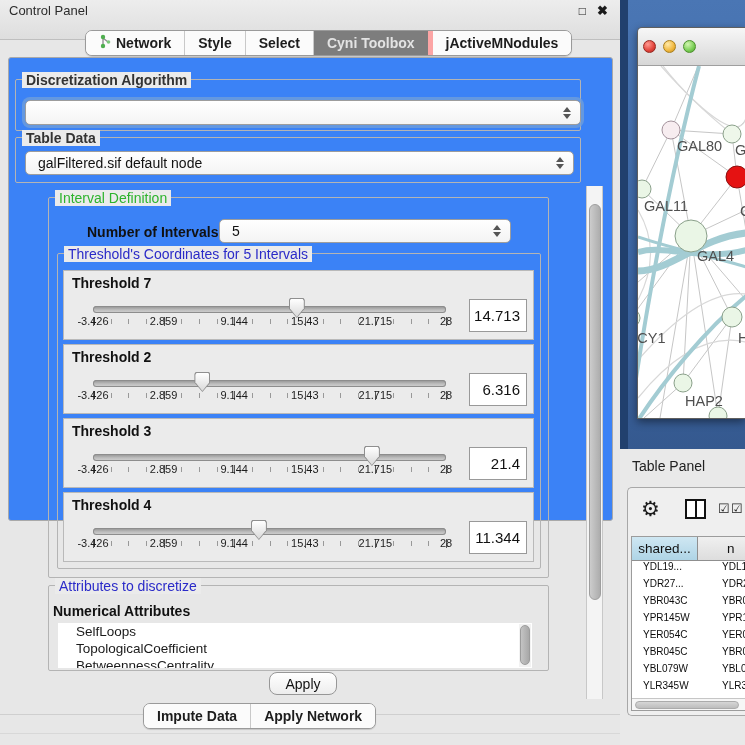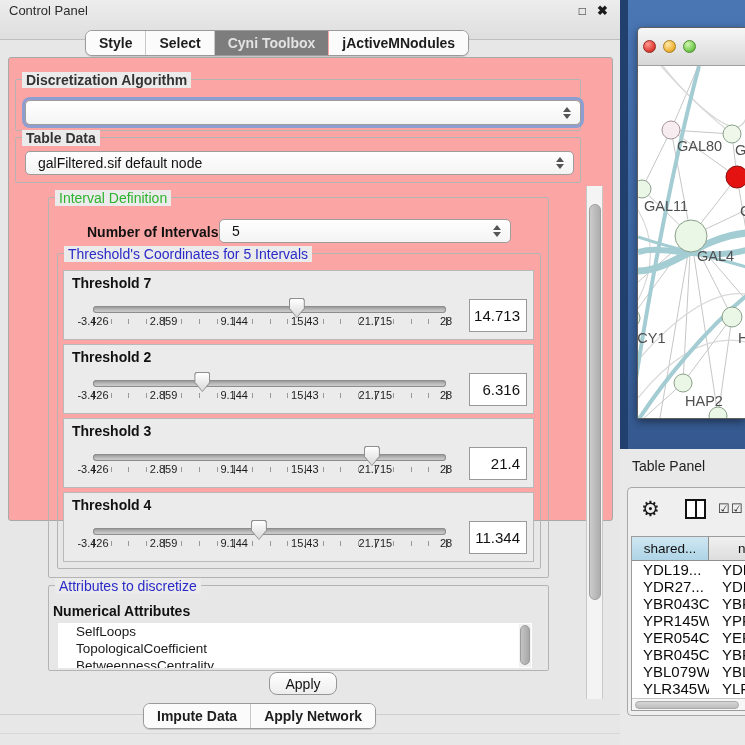--- a/index.html
+++ b/index.html
@@ -18,27 +18,27 @@
 
   
   .tabgroup { position:absolute; display:flex; height:26px; border:1px solid #9a9a9a;
     border-radius:7px; overflow:hidden; background:#fbfbfb; box-shadow:0 1px 1px rgba(0,0,0,.15); }
   #tabbar { left:85px; top:30px; }
   #bottom-tabbar { left:143px; top:703px; }
   .tab { display:flex; align-items:center; gap:5px; padding:0 13px; font-size:14px;
     font-weight:bold; color:#1d1d1d; background:#fbfbfb; border-right:1px solid #c9c9c9;
     cursor:default; white-space:nowrap; }
   .tab:last-child { border-right:none; }
-  .tab.selected { background:#7d7d7d; color:#e3e3e3; border-right:1px solid #fca5a5; }
+  .tab.selected { background:#7d7d7d; color:#e3e3e3; border-right:5px solid #fca5a5; }
   #bottomline { position:absolute; left:0; top:714px; width:620px; height:1px; background:#cfcfcf; }
   #bottomline2 { position:absolute; left:0; top:733px; width:620px; height:1px; background:#d8d8d8; }
 
   
   #content { position:absolute; left:8px; top:57px; width:605px; height:464px;
-    background:#fca5a5; border:1px solid #a9a9a9; border-radius:3px; }
+    background:#3b82f6; border:1px solid #a9a9a9; border-radius:3px; }
 
   .group { position:absolute; border:1px solid #b4b4b4; border-radius:2px; }
   .group-title { position:absolute; top:-8px; left:6px; background:#ebebeb; padding:0 4px;
     font-size:14px; white-space:nowrap; }
   .gt-dark { color:#333; font-weight:bold; }
   .gt-green { color:#2db32d; }
   .gt-blue { color:#2a2ac8; }
 
   
   .combo { position:absolute; background:linear-gradient(#ffffff,#f4f4f4);
@@ -139,45 +139,54 @@
   #gear { position:absolute; left:13px; top:9px; font-size:21px; color:#1c1c1c; }
   #split-icon { position:absolute; left:57px; top:11px; width:21px; height:20px;
     border:2px solid #111; background:#fff; }
   #split-icon i { position:absolute; left:50%; top:0; width:2px; height:100%; background:#111; transform:translateX(-1px); }
   .chk { position:absolute; top:13px; font-size:13px; color:#222; }
   #chk1 { left:90px; } #chk2 { left:103px; }
   #tp-table { position:absolute; left:3px; top:48px; width:115px; height:175px;
     background:#fff; border:1px solid #9c9c9c; border-right:none; overflow:hidden; }
   #tp-head { display:flex; height:24px; border-bottom:1px solid #8f8f8f; }
   .hcell { font-size:13.5px; color:#111; line-height:23px; overflow:hidden; white-space:nowrap; }
-  #hc1 { width:77px; background:linear-gradient(#cfe7f2,#aed4e6); border-right:1px solid #8f8f8f; text-align:center; }
+  #hc1 { width:66px; background:linear-gradient(#cfe7f2,#aed4e6); border-right:1px solid #8f8f8f; text-align:center; }
   #hc2 { flex:1; background:linear-gradient(#f0f0f0,#dddddd); padding-left:29px; }
   #tp-rows { position:absolute; left:0; top:24px; width:115px; height:139px; overflow:hidden; }
   .trow { display:flex; height:17px; }
-  .tcell { font-size:15px; color:#0b0b0b; white-space:nowrap; overflow:hidden; }
+  .tcell { font-size:10px; color:#0b0b0b; white-space:nowrap; overflow:hidden; }
   .tc1 { width:77px; padding-left:11px; }
   .tc2 { flex:1; padding-left:13px; }
   #hscroll { position:absolute; left:0; bottom:0; width:115px; height:12px; background:#f6f6f6;
     border-top:1px solid #c6c6c6; }
   #hscroll .thumb { position:absolute; left:3px; top:2px; width:104px; height:8px; border-radius:4px;
     background:linear-gradient(#d6d6d6,#bdbdbd); border:1px solid #ababab; }
 </style>
 </head>
 <body>
 
 <div id="root">
 
   <div id="left">
     <div id="titlebar">
       <span id="tb-title">Control Panel</span>
       <span class="tb-ic" id="tb-float">□</span>
       <span class="tb-ic" id="tb-close">✖</span>
     </div>
 
     <div id="tabbar" class="tabgroup">
+        <div class="tab">
+          <span><svg width="12" height="15" viewBox="0 0 12 15">
+              <path d="M4 4 L4 11 M4 4 L9 8" stroke="#8a8a8a" stroke-width="1.3" fill="none"></path>
+              <circle cx="4" cy="3" r="2.2" fill="#4fae4f"></circle>
+              <circle cx="4" cy="12" r="2.2" fill="#4fae4f"></circle>
+              <circle cx="9.5" cy="8" r="1.8" fill="#7cc87c"></circle>
+            </svg></span>
+          <span>Network</span>
+        </div>
         <div class="tab">
           <span>Style</span>
         </div>
         <div class="tab">
           <span>Select</span>
         </div>
         <div class="tab selected">
           <span>Cyni Toolbox</span>
         </div>
         <div class="tab">

